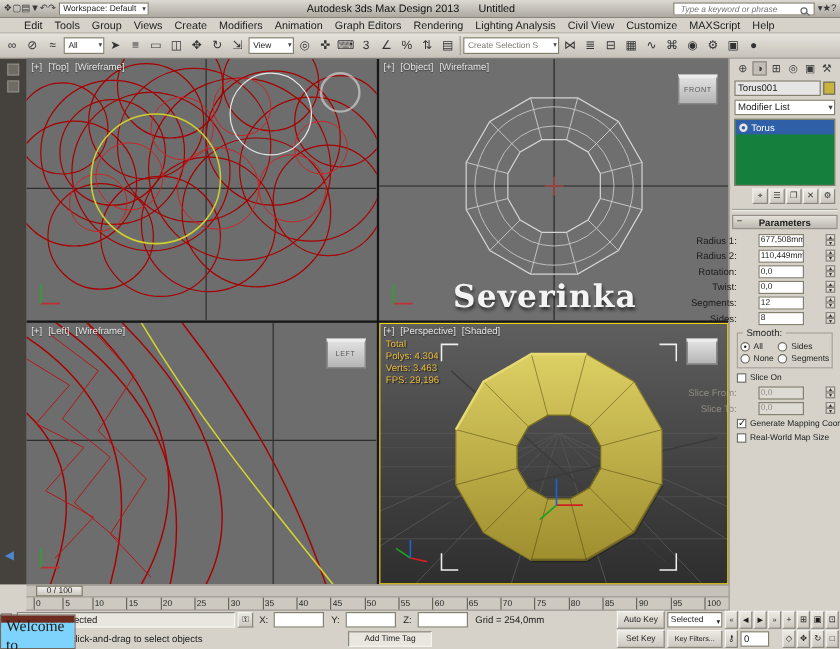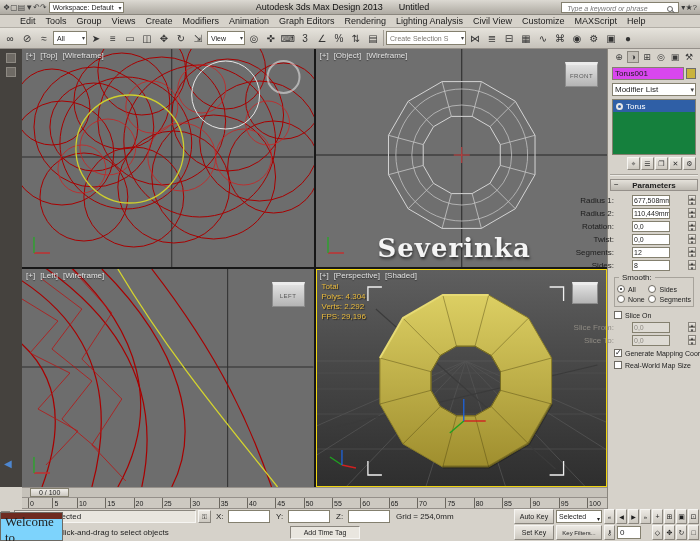--- a/index.html
+++ b/index.html
@@ -44,21 +44,21 @@
   .viewcube.plain { width:26px; height:22px; }
   .vp-stats { position:absolute; top:13px; left:6px; z-index:4; color:#e8b93c; font-size:8px; line-height:10px; text-shadow:1px 1px 1px rgba(0,0,0,.65); }
   .watermark { position:absolute; left:62px; bottom:4px; z-index:5; font-family:"DejaVu Serif","Liberation Serif",serif; font-weight:bold; font-size:26px; color:#f4f4f4; text-shadow:1px 2px 3px rgba(0,0,0,.6); letter-spacing:1px; }
 
   
   .cmdpanel { position:absolute; top:49px; left:607px; width:93px; height:460px; background:#d6d2ca; border-left:1px solid #8a867e; padding:1px 0; }
   .cp-tabs { display:flex; justify-content:space-between; align-items:center; height:14px; padding:0 5px; }
   .cp-tab { font-size:9px; color:#3c3c3c; width:12px; text-align:center; }
   .cp-tab.on { background:#c3bfb7; border:1px solid #8a867e; }
   .cp-row { margin:3px 4px 0; display:flex; gap:2px; align-items:center; }
-  .field { background:#d946ef; border:1px solid #84806f; height:13px; font-size:8px; padding:0 2px; display:flex; align-items:center; flex:1; }
+  .field { background:#e5e5e5; border:1px solid #84806f; height:13px; font-size:8px; padding:0 2px; display:flex; align-items:center; flex:1; }
   .swatch { width:10px; height:11px; background:#c9b33c; border:1px solid #6d6d6d; flex:none; }
   .cp-dd { margin:3px 4px 0; background:#fff; border:1px solid #84806f; height:13px; font-size:8px; display:flex; align-items:center; padding:0 10px 0 2px; position:relative; }
   .cp-dd::after { content:"▾"; position:absolute; right:1px; top:2px; font-size:7px; color:#444; }
   .cp-stack { margin:3px 4px 0; background:#15803d; border:1px solid #84806f; height:56px; font-size:8px; overflow:hidden; }
   .stack-row { height:12px; display:flex; align-items:center; gap:3px; padding:0 3px; }
   .stack-row.on { background:#2f5fa6; color:#fff; }
   .donut { width:7px; height:7px; border:2px solid #9a9a9a; border-radius:50%; flex:none; }
   .stack-row.on .donut { border-color:#e6e6e6; }
   .cp-stackbtns { margin:2px 4px 0; display:flex; gap:1px; justify-content:flex-end; }
   .sbtn { width:13px; height:13px; font-size:7px; line-height:12px; text-align:center; background:linear-gradient(#ece9e3,#ccc8c0); border:1px solid; border-color:#f6f5f2 #8a867e #8a867e #f6f5f2; color:#333; }
@@ -390,21 +390,21 @@
     <div class="viewcube plain"></div>
     <div class="vp-label">
       <span>[+]</span>
       <span>[Perspective]</span>
       <span>[Shaded]</span>
     </div>
     <div class="vp-stats">
 
     <div>Total</div>
         <div>Polys: 4.304</div>
-        <div>Verts: 2.292</div>
+        <div>Verts: 3.463</div>
         <div>FPS: 29,196</div>
       </div>
   </div>
 </div>
 
 <div class="cmdpanel">
   <div class="cp-tabs">
 
   <span class="cp-tab">⊕</span>
       <span class="cp-tab on">◑</span>

